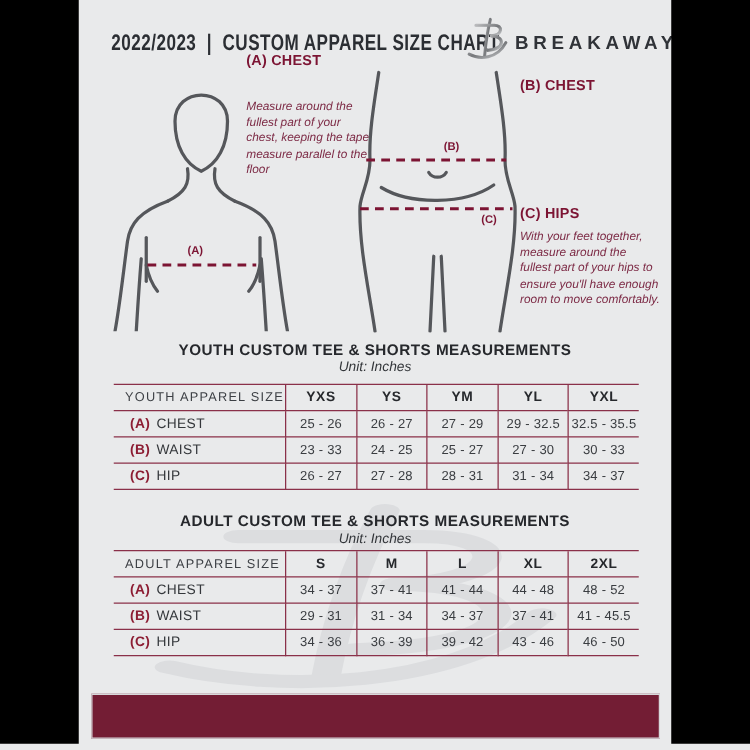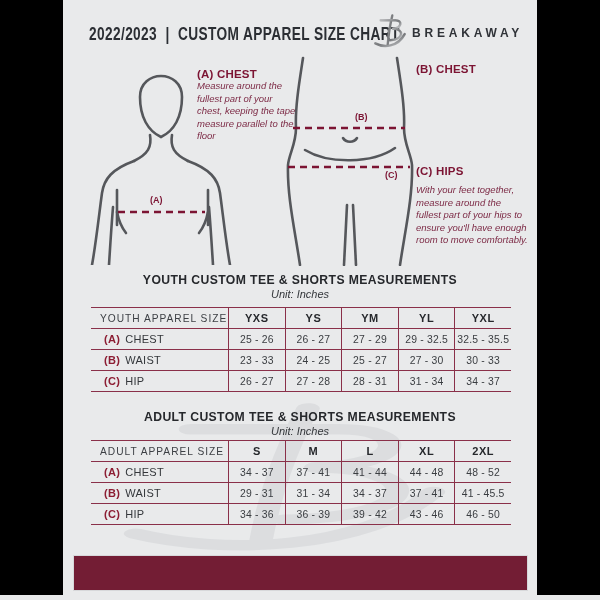--- a/index.html
+++ b/index.html
@@ -23,21 +23,21 @@
 
   
   .doc-title{
     position:absolute;left:89px;top:24px;color:var(--ink);
     font-size:18px;font-weight:bold;letter-spacing:.5px;white-space:pre;
     transform:scaleX(.76);transform-origin:left top;
   }
   .logo{position:absolute;left:373px;top:12px;}
   .brand{
     position:absolute;left:412px;top:26px;color:#303338;
-    font-size:12px;font-weight:bold;letter-spacing:3.8px;white-space:nowrap;
+    font-size:15px;font-weight:bold;letter-spacing:3.8px;white-space:nowrap;
   }
 
   
   .guide-heading{
     position:absolute;color:#7c1433;font-size:11.5px;font-weight:bold;letter-spacing:.2px;white-space:nowrap;
   }
   .guide-text{
     position:absolute;color:#7d2b46;font-style:italic;font-size:9.5px;line-height:12.5px;
   }
   .marker{
@@ -133,21 +133,21 @@
       <path d="M 22,94 C 45,108 89,108 112,92"></path>
       <path d="M 64,149 C 63,170 62,190 61,209"></path>
       <path d="M 70,149 C 71,170 72,190 73,209"></path>
     </g>
     <path d="M 10,72 H 122" stroke="#7c1433" stroke-width="2.4" stroke-dasharray="7 5" fill="none"></path>
     <path d="M 5,111 H 127" stroke="#7c1433" stroke-width="2.4" stroke-dasharray="7 5" fill="none"></path>
   </svg>
   <span class="marker" style="left:355px;top:112px;">(B)</span>
   <span class="marker" style="left:385px;top:170px;">(C)</span>
 
-  <div class="guide-heading" style="left:197px;top:68px;">(A) CHEST</div>
+  <div class="guide-heading" style="left:197px;top:43px;">(A) CHEST</div>
   <div class="guide-text" style="left:197px;top:80px;width:102px;">Measure around the fullest part of your chest, keeping the tape measure parallel to the floor</div>
 
   <div class="guide-heading" style="left:416px;top:63px;">(B) CHEST</div>
 
   <div class="guide-heading" style="left:416px;top:165px;">(C) HIPS</div>
   <div class="guide-text" style="left:416px;top:184px;width:112px;">With your feet together, measure around the fullest part of your hips to ensure you'll have enough room to move comfortably.</div>
 
   <svg class="watermark" width="345" height="160" viewBox="0 0 44 46" preserveAspectRatio="none">
     <g fill="none" stroke="#d2d4d7" stroke-width="3" stroke-linecap="round">
       <path d="M 25,3 C 22,15 20,29 19,41"></path>

